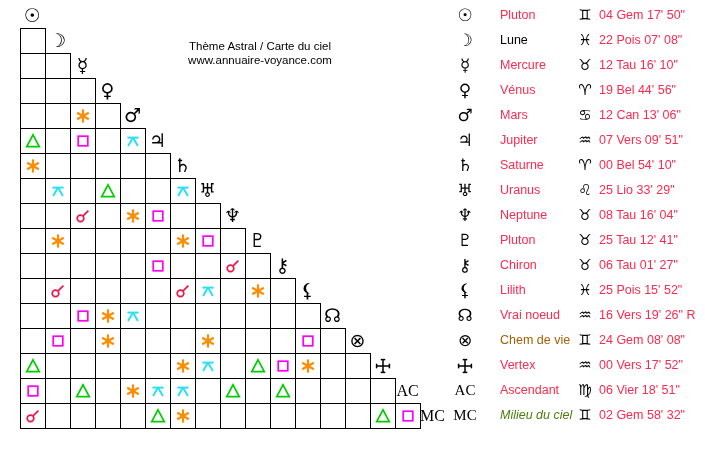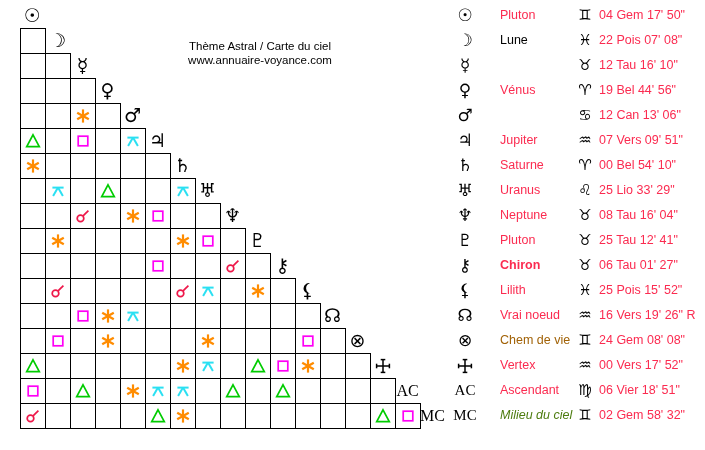--- a/index.html
+++ b/index.html
@@ -473,31 +473,33 @@
         <span class="ppos" style="color: rgb(251, 43, 80);">04 Gem 17' 50"</span>
       </div>
       <div class="prow" style="top: 28px;">
         <span class="picon">☽</span>
         <span class="pname" style="color: #000000;">Lune</span>
         <span class="psign">♓</span>
         <span class="ppos" style="color: rgb(251, 43, 80);">22 Pois 07' 08"</span>
       </div>
       <div class="prow" style="top: 53px;">
         <span class="picon">☿</span>
+        <span class="pname" style="color: rgb(251, 43, 80);">Mercure</span>
         <span class="psign">♉</span>
         <span class="ppos" style="color: rgb(251, 43, 80);">12 Tau 16' 10"</span>
       </div>
       <div class="prow" style="top: 78px;">
         <span class="picon">♀</span>
         <span class="pname" style="color: rgb(251, 43, 80);">Vénus</span>
         <span class="psign">♈</span>
         <span class="ppos" style="color: rgb(251, 43, 80);">19 Bel 44' 56"</span>
       </div>
       <div class="prow" style="top: 103px;">
         <span class="picon">♂</span>
+        <span class="pname" style="color: rgb(251, 43, 80);">Mars</span>
         <span class="psign">♋</span>
         <span class="ppos" style="color: rgb(251, 43, 80);">12 Can 13' 06"</span>
       </div>
       <div class="prow" style="top: 128px;">
         <span class="picon">♃</span>
         <span class="pname" style="color: rgb(251, 43, 80);">Jupiter</span>
         <span class="psign">♒</span>
         <span class="ppos" style="color: rgb(251, 43, 80);">07 Vers 09' 51"</span>
       </div>
       <div class="prow" style="top: 153px;">
@@ -519,21 +521,21 @@
         <span class="ppos" style="color: rgb(251, 43, 80);">08 Tau 16' 04"</span>
       </div>
       <div class="prow" style="top: 228px;">
         <span class="picon">♇</span>
         <span class="pname" style="color: rgb(251, 43, 80);">Pluton</span>
         <span class="psign">♉</span>
         <span class="ppos" style="color: rgb(251, 43, 80);">25 Tau 12' 41"</span>
       </div>
       <div class="prow" style="top: 253px;">
         <span class="picon">⚷</span>
-        <span class="pname" style="color: rgb(251, 43, 80); font-weight: bold;">Chiron</span>
+        <span class="pname" style="color: rgb(251, 43, 80);">Chiron</span>
         <span class="psign">♉</span>
         <span class="ppos" style="color: rgb(251, 43, 80);">06 Tau 01' 27"</span>
       </div>
       <div class="prow" style="top: 278px;">
         <span class="picon">⚸</span>
         <span class="pname" style="color: rgb(251, 43, 80);">Lilith</span>
         <span class="psign">♓</span>
         <span class="ppos" style="color: rgb(251, 43, 80);">25 Pois 15' 52"</span>
       </div>
       <div class="prow" style="top: 303px;">

